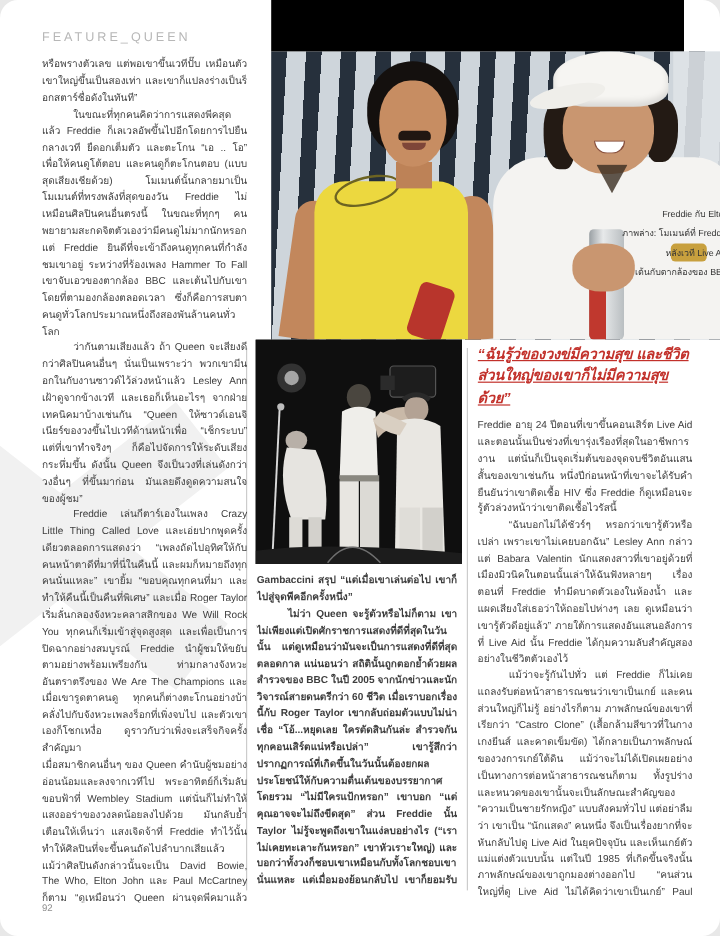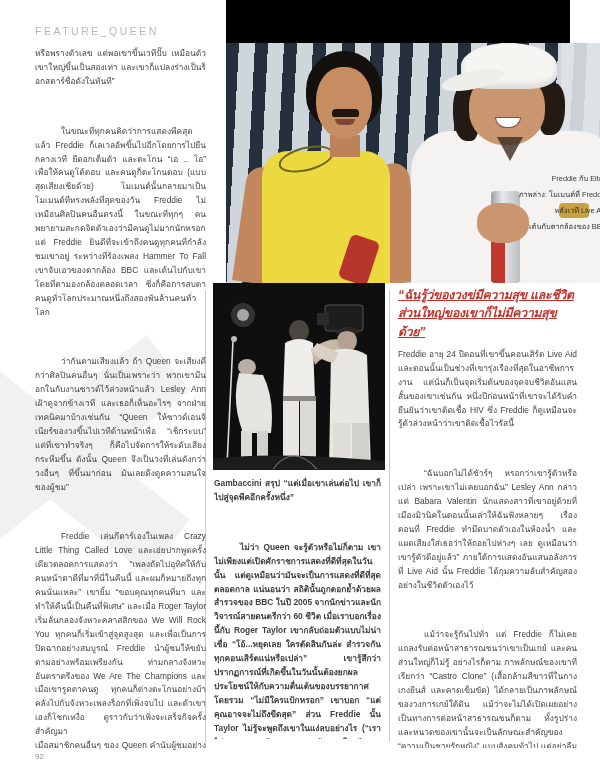--- a/index.html
+++ b/index.html
@@ -1,34 +1,34 @@
 <!DOCTYPE html>
 <html><head>
 <meta charset="utf-8">
 <style>
   html,body{margin:0;padding:0;background:#e8e8e8;}
   .page{
     position:relative;width:600px;height:780px;background:#ffffff;
     font-family:"Liberation Sans","DejaVu Sans",sans-serif;
-    overflow:hidden;margin:0 auto;
+    overflow:hidden;margin:0 auto;border-radius:15px;
   }
   
   .watermark{position:absolute;left:-60px;top:300px;width:260px;height:300px;z-index:0;}
   .watermark .bar{position:absolute;background:#f1f1f1;width:300px;height:70px;left:-40px;top:120px;}
   .watermark .bar.a{transform:rotate(38deg);}
   .watermark .bar.b{transform:rotate(-38deg);}
   
   .kicker{position:absolute;left:35px;top:25px;font-size:10.5px;letter-spacing:2.5px;
     color:#b7b7b7;z-index:2;}
   .pagenum{position:absolute;left:35px;top:752px;font-size:8px;color:#8f8f8f;z-index:2;}
   
   .col{position:absolute;z-index:1;color:#3e3e3e;font-size:8.4px;line-height:13.9px;
     text-align:justify;}
   .col p{margin:0;}
-  .col p.ind{text-indent:26px;margin-top:36px;}
+  .col p.ind{text-indent:26px;}
   .col-left{left:35px;top:47px;width:171px;height:705px;overflow:hidden;}
   .col-mid{left:214px;top:477px;width:167px;height:262px;overflow:hidden;font-weight:bold;}
   .col-right{left:398px;top:286px;width:179px;height:462px;overflow:hidden;}
   
   .pullquote{
     font-size:12.6px;line-height:1.52;font-weight:bold;font-style:italic;
     text-decoration:underline;color:#161616;text-align:left;letter-spacing:-0.2px;
     margin:7px 0 5px 0;
   }
   .red-head{

